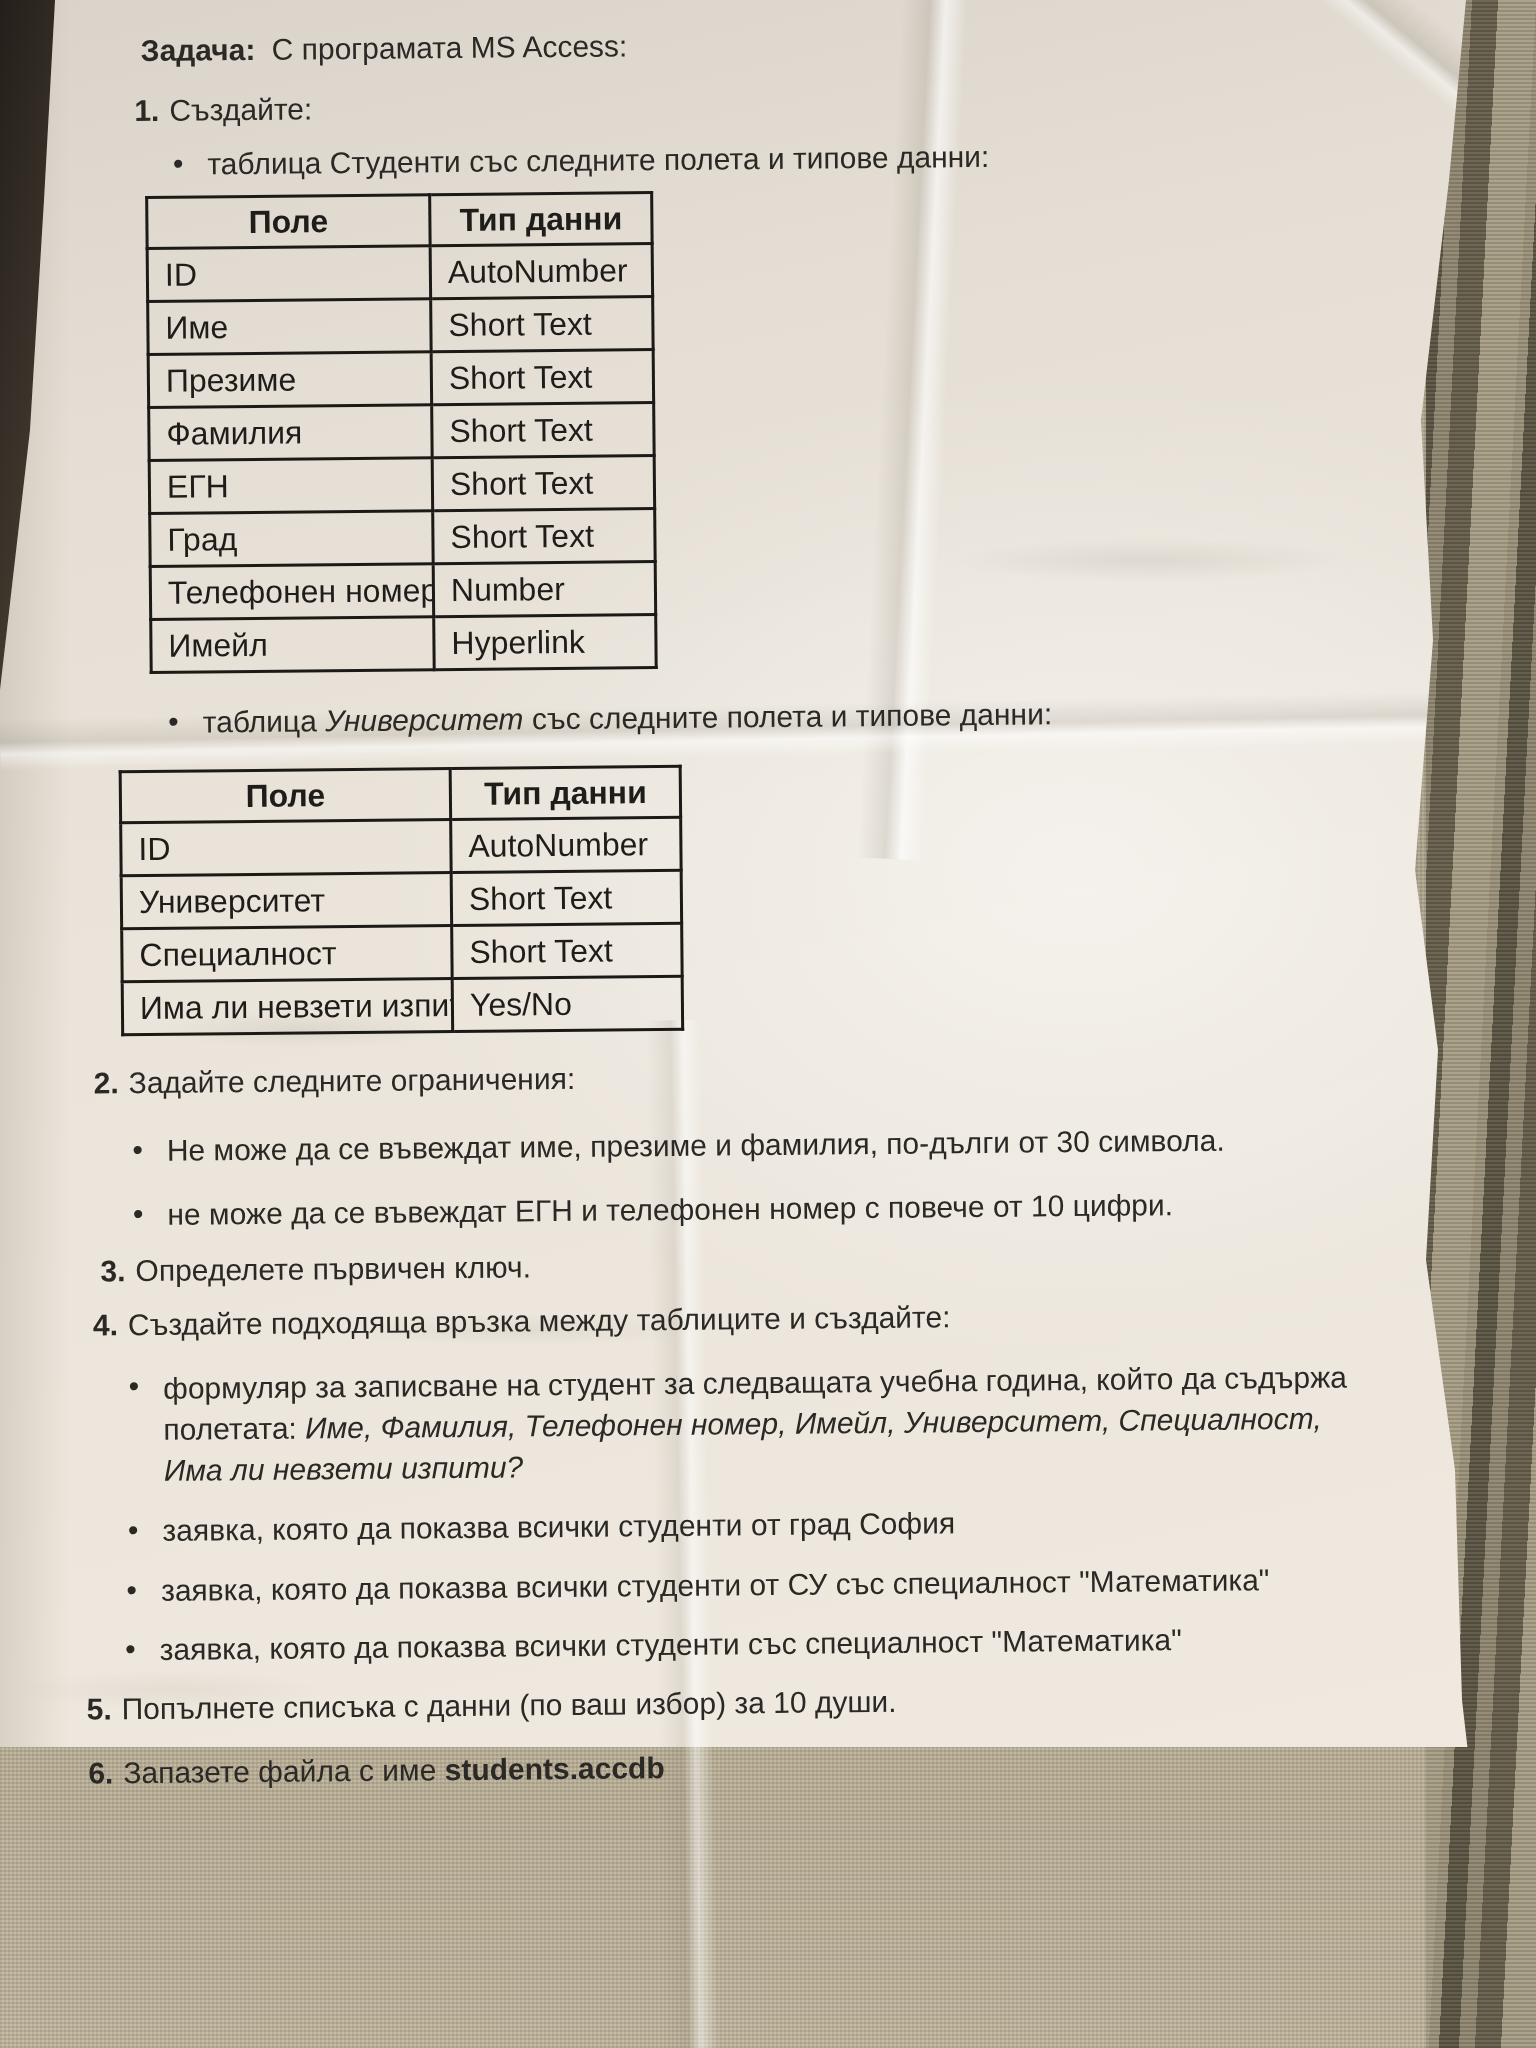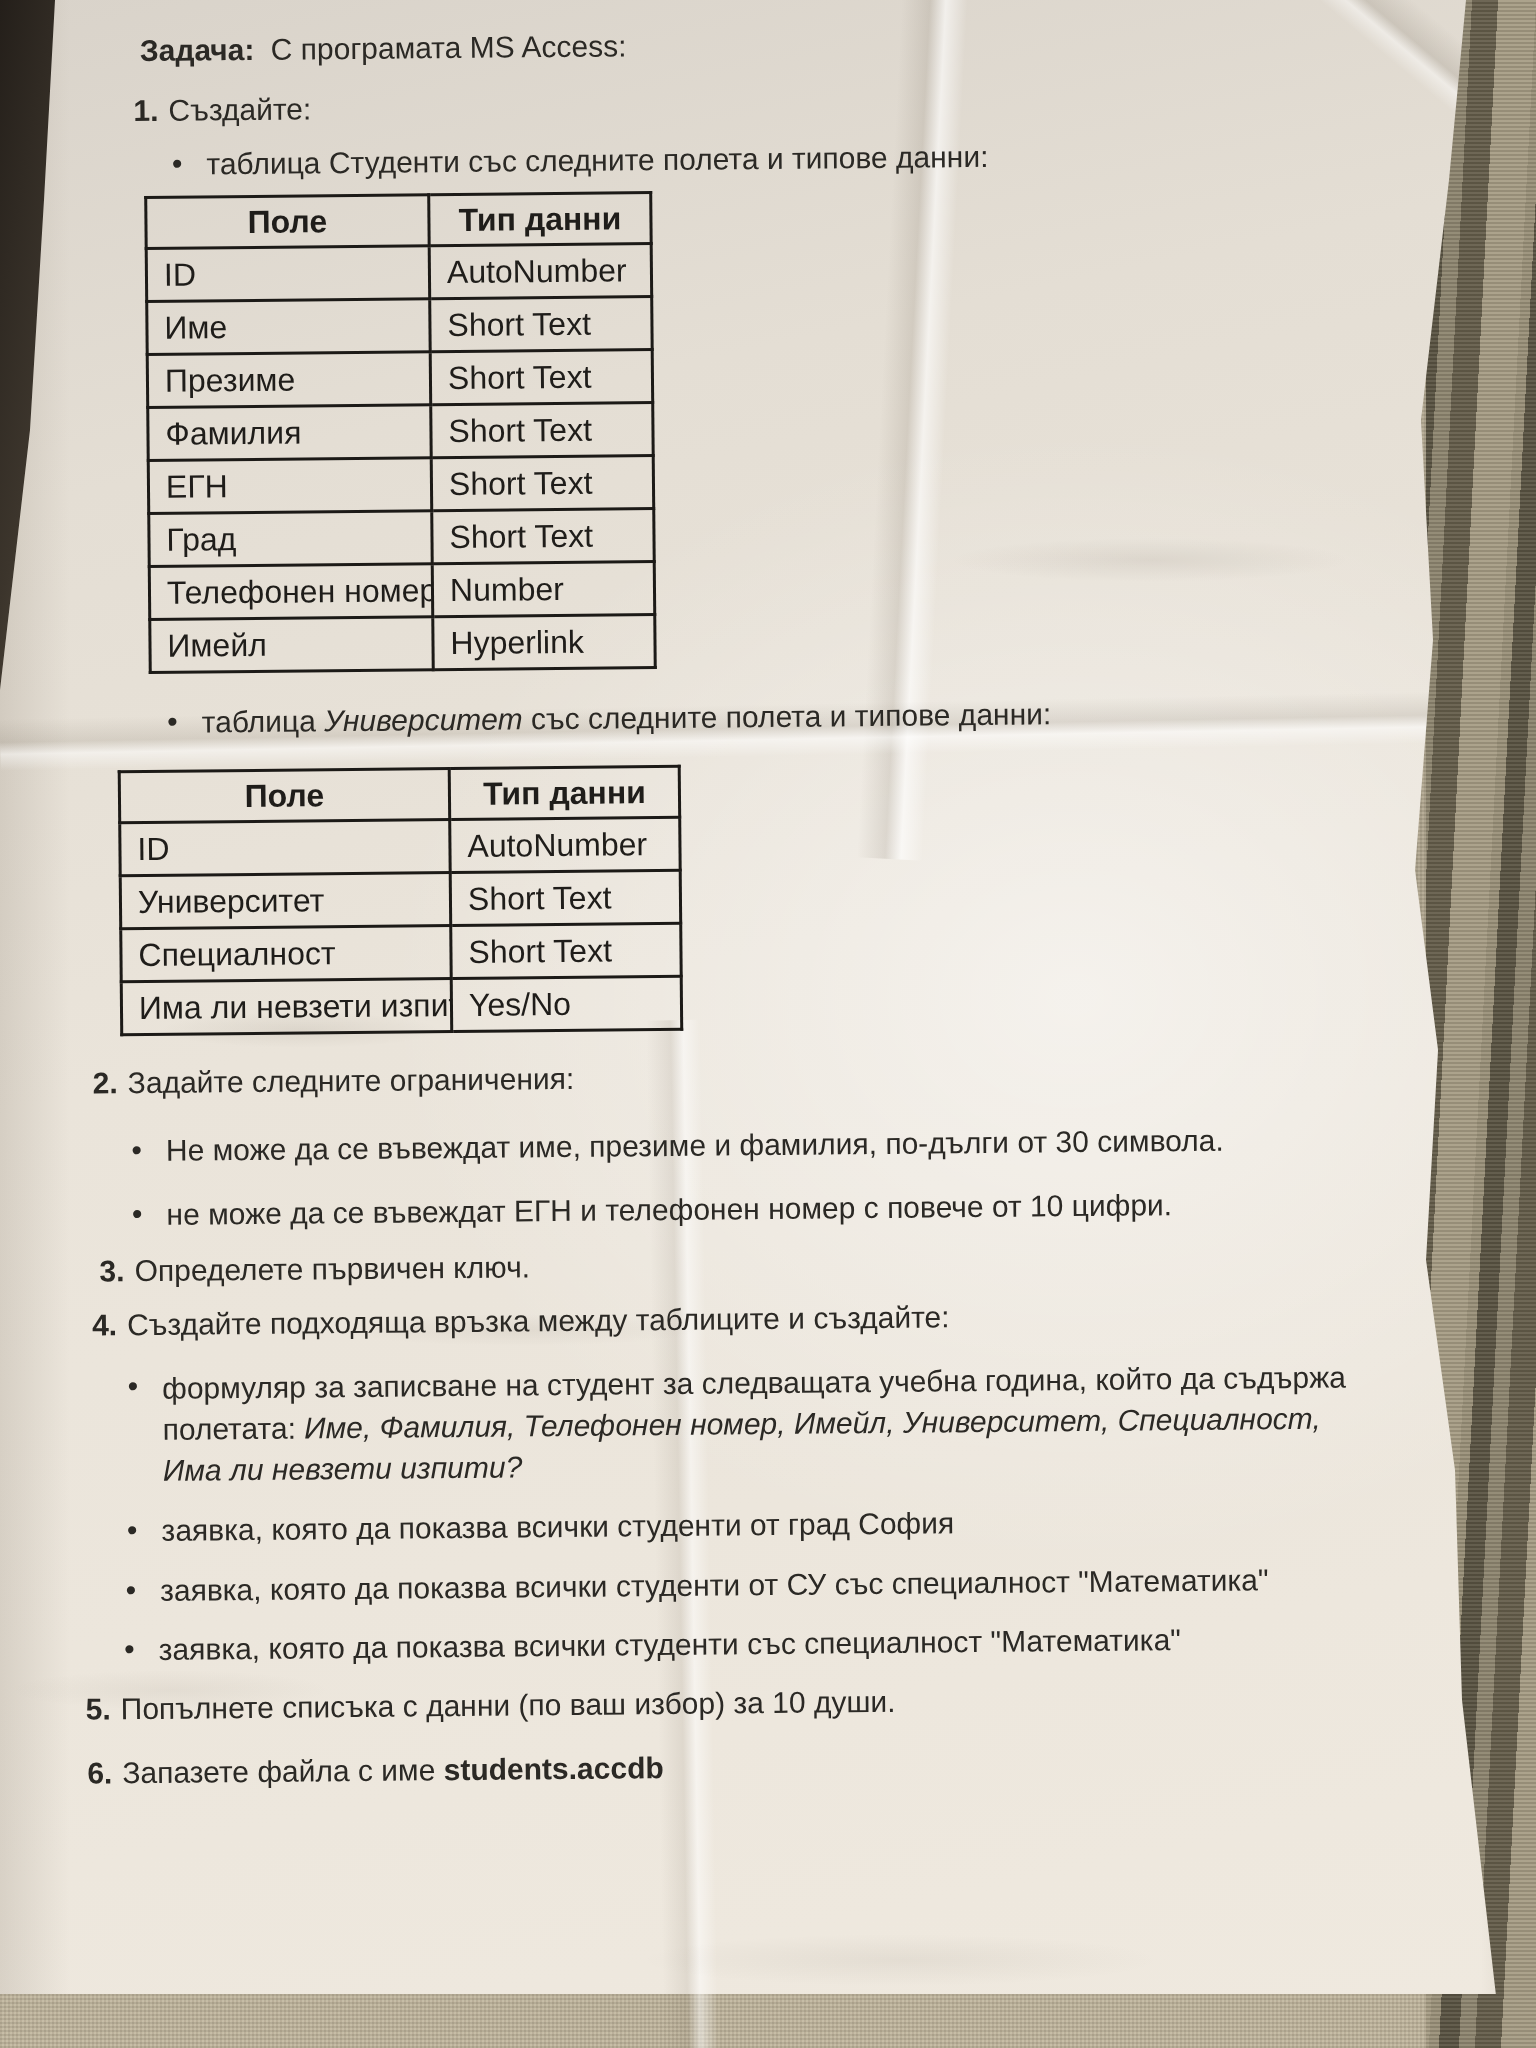--- a/index.html
+++ b/index.html
@@ -16,21 +16,21 @@
     background:
       repeating-linear-gradient(0deg, rgba(0,0,0,0.10) 0 2px, rgba(255,255,255,0.06) 2px 4px),
       repeating-linear-gradient(93deg,#9a9179 0 10px,#5a5443 10px 30px,#8e8670 30px 46px,#655e4b 46px 72px,#a79d85 72px 110px);
   }
   .dark-corner{
     position:absolute;left:0;top:0;width:70px;height:720px;
     background:linear-gradient(100deg,#241f1a 0%,#3c352c 55%,#5a5042 100%);
     clip-path:polygon(0 0,100% 0,10% 100%,0 100%);
   }
   .paper{
-    position:absolute;left:0;top:0;width:1536px;height:1994px;
+    position:absolute;left:0;top:0;width:1536px;height:1747px;
     clip-path:polygon(55px 0,1466px 0,1449px 180px,1421px 420px,1433px 640px,1415px 870px,1438px 1050px,1426px 1260px,1455px 1470px,1462px 1700px,1485px 1900px,1502px 2048px,0 2048px,0 690px,30px 430px,44px 200px);
     background:
       linear-gradient(270deg, rgba(140,128,108,0.25), rgba(140,128,108,0) 55px),
       linear-gradient(90deg, rgba(120,108,92,0.18), rgba(120,108,92,0) 70px),
       radial-gradient(60% 38% at 70% 50%, rgba(255,255,255,0.5), rgba(255,255,255,0) 75%),
       linear-gradient(168deg,#d9d3ca 0%,#e4ded4 22%,#eae4da 48%,#ece6dc 72%,#efe9df 100%);
   }
   .crease{position:absolute;pointer-events:none;}
   .crease-v1{left:880px;top:-20px;width:80px;height:880px;transform:rotate(3deg);
     background:linear-gradient(90deg,transparent,rgba(115,104,88,0.16) 35%,rgba(255,255,255,0.6) 55%,transparent 82%);}

